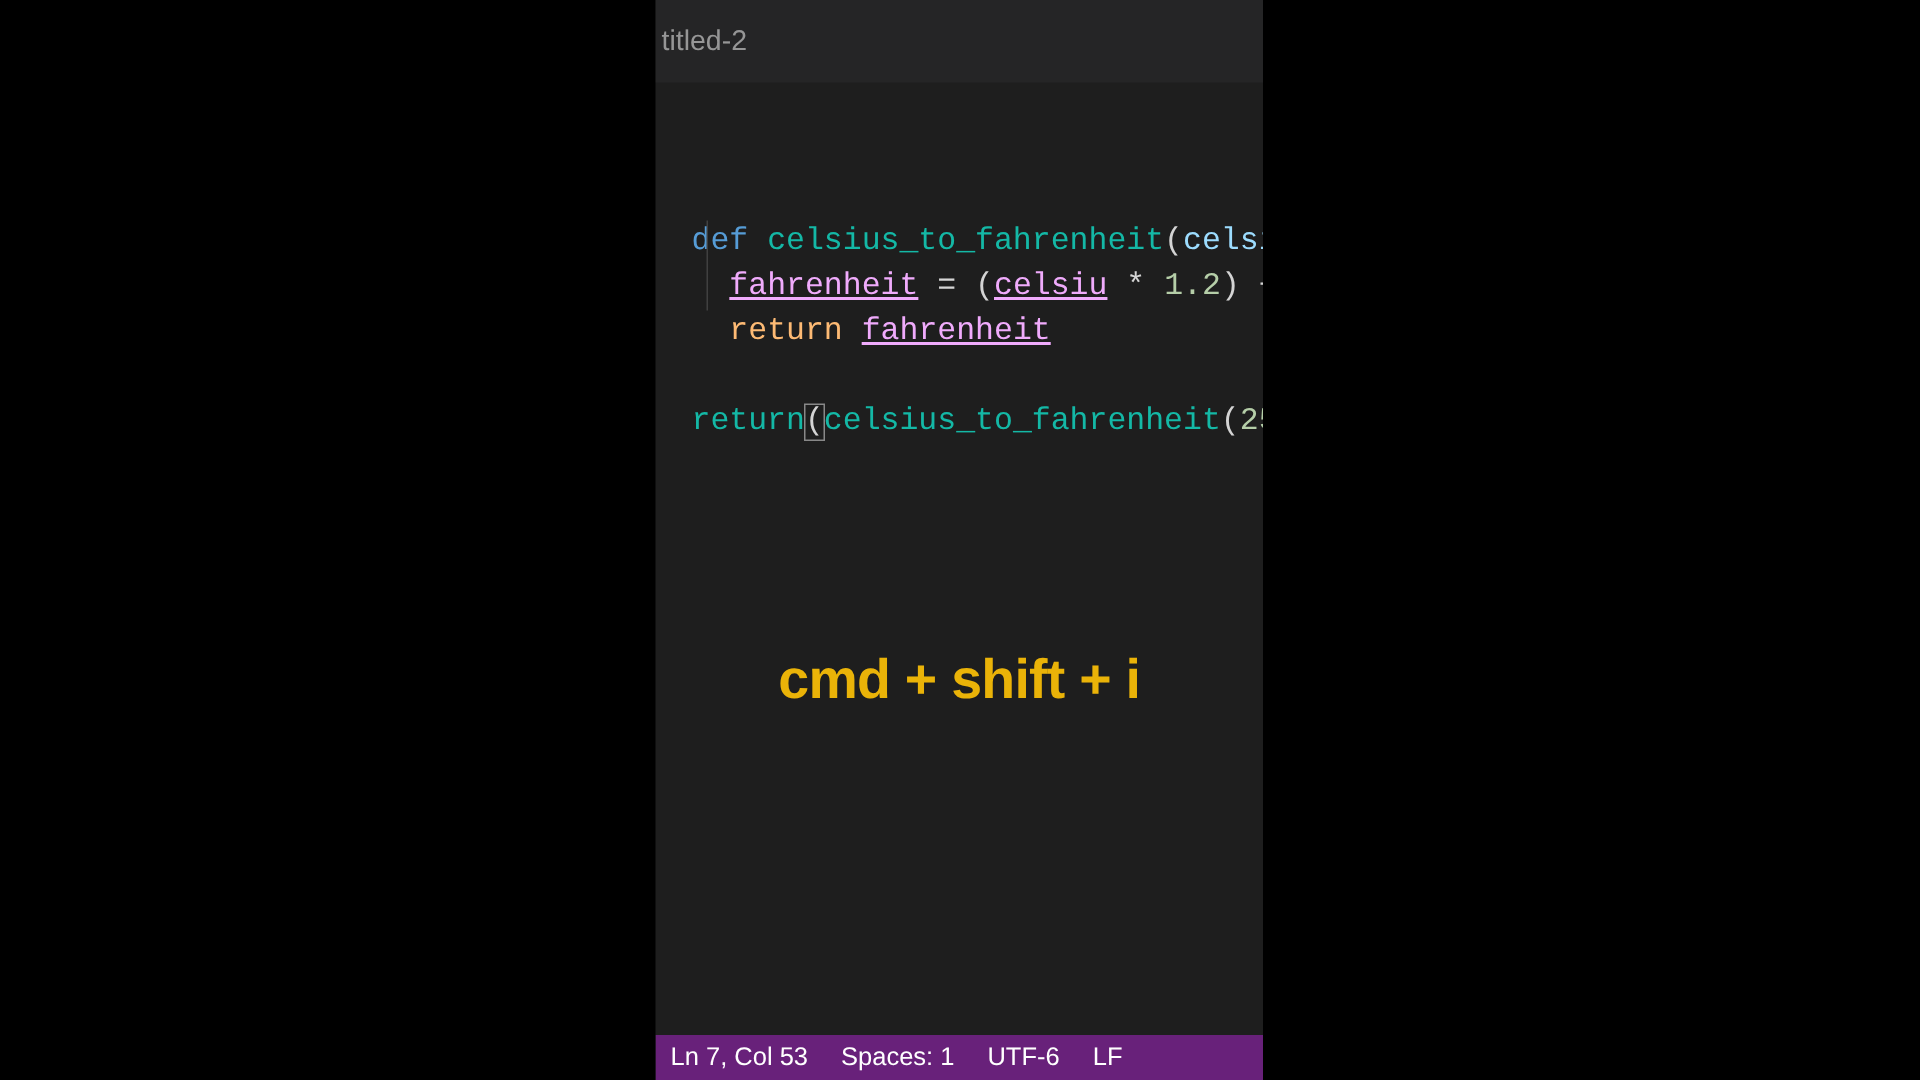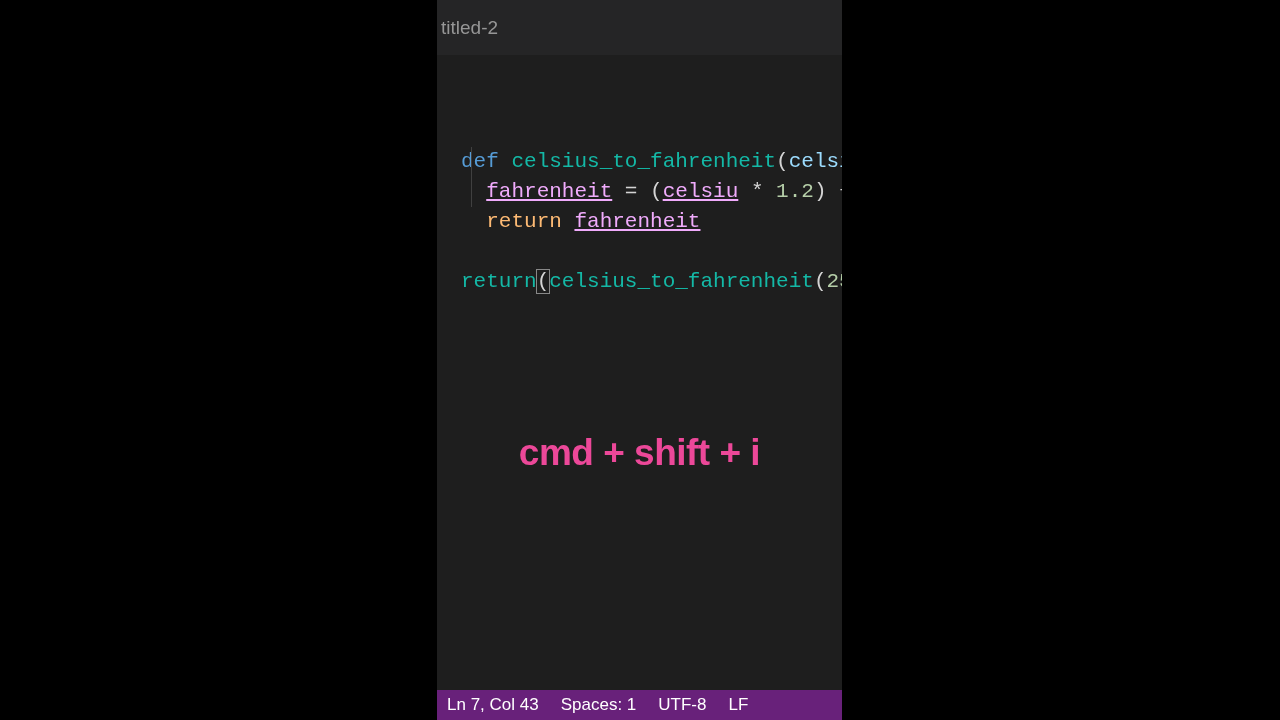--- a/index.html
+++ b/index.html
@@ -121,21 +121,21 @@
 
   
   .shortcut {
     position: absolute;
     left: 0;
     right: 0;
     top: 432px;
     text-align: center;
     font-size: 37px;
     font-weight: 600;
-    color: #ec4899;
+    color: #eab308;
     letter-spacing: -0.5px;
     pointer-events: none;
   }
 
   
   .status {
     height: 30px;
     background: #68217a;
     color: #ffffff;
     display: flex;
@@ -166,19 +166,19 @@
   <div class="code">
 <span class="indent-guide"></span><span class="kw">def</span> <span class="fn">celsius_to_fahrenheit</span><span class="punct">(</span><span class="param">celsiu</span>
   <span class="var">fahrenheit</span><span class="punct"> = </span><span class="punct">(</span><span class="var">celsiu</span><span class="punct"> * </span><span class="num">1.2</span><span class="punct">)</span><span class="punct"> +</span>
   <span class="ret">return</span> <span class="var">fahrenheit</span>
 
 <span class="fn">return</span><span class="punct bracket-hl">(</span><span class="fn">celsius_to_fahrenheit</span><span class="punct">(</span><span class="num">25</span><span class="punct">)</span></div>
 
   <div class="shortcut">cmd + shift + i</div>
 
   <div class="status">
-    <span>Ln 7, Col 43</span>
+    <span>Ln 7, Col 53</span>
     <span>Spaces: 1</span>
-    <span>UTF-8</span>
+    <span>UTF-6</span>
     <span>LF</span>
   </div>
 
 </div>
 
 </body></html>

